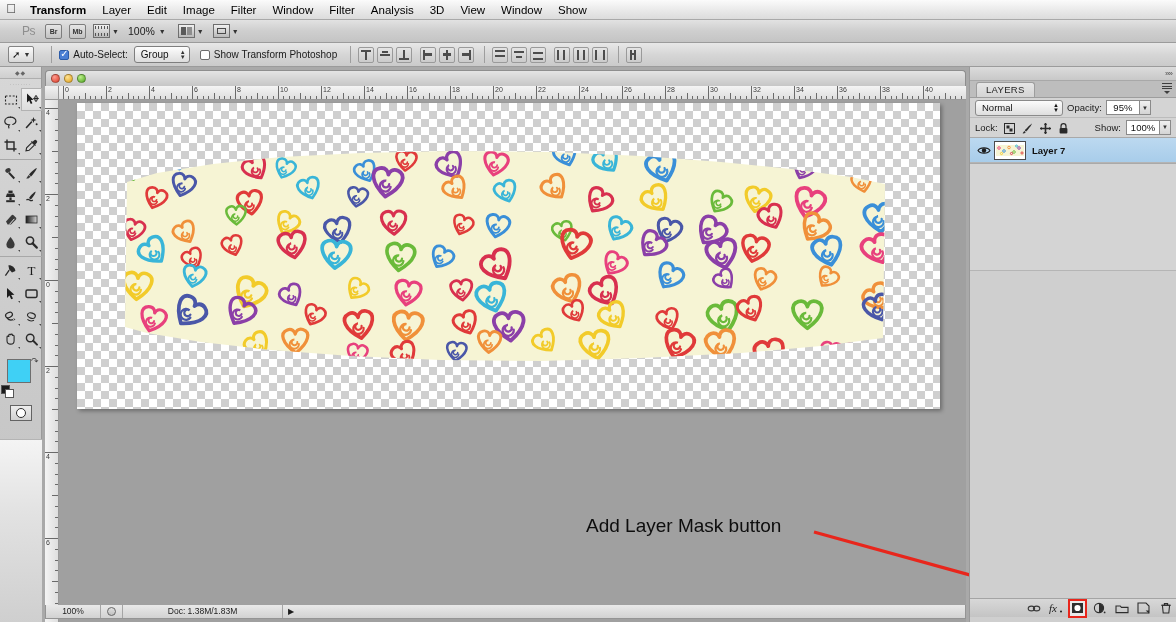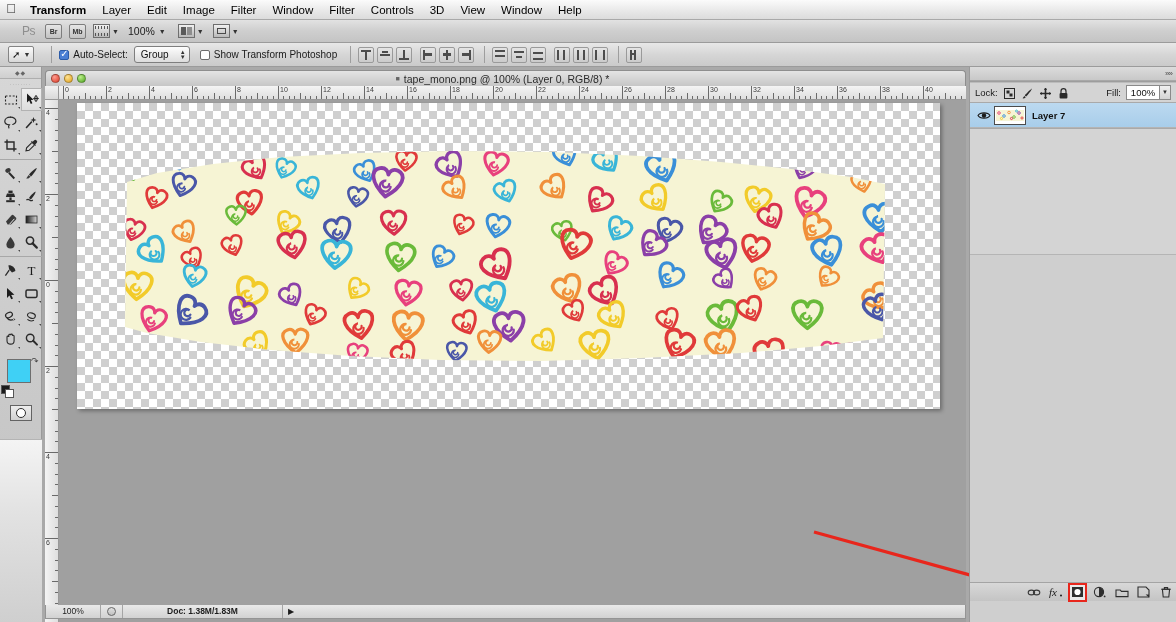--- a/index.html
+++ b/index.html
@@ -284,21 +284,20 @@
     width:22px; height:100%; border-right:1px solid #a5a5a5;
     display:flex; align-items:center; justify-content:center;
   }
   .st-ic .cc {
     width:9px;height:9px;border-radius:50%;border:1px solid #666;
     background:linear-gradient(180deg,#e0e0e0,#c0c0c0);
   }
   .st-doc {
     width:160px; text-align:center; height:100%; line-height:13px;
     border-right:1px solid #a5a5a5;
-    font-weight:bold;
   }
   .st-arrow { width:16px; text-align:center; font-size:8px; }
 
   
   .annot-text {
     position:absolute; left:586px; top:515px;
     font-size:19px; color:#0d0d0d; white-space:nowrap;
     font-family:"Liberation Sans",sans-serif;
   }
   .annot-arrow { position:absolute; left:800px; top:528px; }
@@ -411,25 +410,25 @@
 
   <div class="menubar">
     <div class="apple-logo"></div>
     <div class="menu-item bold">Transform</div>
     <div class="menu-item">Layer</div>
     <div class="menu-item">Edit</div>
     <div class="menu-item">Image</div>
     <div class="menu-item">Filter</div>
     <div class="menu-item">Window</div>
     <div class="menu-item">Filter</div>
-    <div class="menu-item">Controls</div>
+    <div class="menu-item">Analysis</div>
     <div class="menu-item">3D</div>
     <div class="menu-item">View</div>
     <div class="menu-item">Window</div>
-    <div class="menu-item">Help</div>
+    <div class="menu-item">Show</div>
   </div>
 
   <div class="appbar">
     <div class="ps-logo">Ps</div>
     <div class="sqbtn">Br</div>
     <div class="sqbtn">Mb</div>
     <div class="dropgrp">
       <div class="ic film"></div>
       <div class="tri">▼</div>
     </div>
@@ -684,24 +683,20 @@
     <div class="tb-tail"></div>
   </div>
 
   <div class="docwin">
 
     <div class="titlebar">
       <div class="lights">
         <i class="r"></i>
         <i class="y"></i>
         <i class="g"></i>
-      </div>
-      <div class="doctitle">
-        <span class="dicon">■</span>
-        <span>tape_mono.png @ 100% (Layer 0, RGB/8) *</span>
       </div>
     </div>
 
     <div class="ruler-corner"></div>
     <div class="ruler-h" id="rh">
         <div class="tk" style="left: 4px; top: 0px; width: 1px; height: 13px;"></div>
         <div class="lb" style="left: 6px;">0</div>
         <div class="tk" style="left: 9.375px; width: 1px; height: 3px; bottom: 0px;"></div>
         <div class="tk" style="left: 14.75px; width: 1px; height: 3px; bottom: 0px;"></div>
         <div class="tk" style="left: 20.125px; width: 1px; height: 3px; bottom: 0px;"></div>
@@ -1385,31 +1380,52 @@
     <div class="statusbar">
       <div class="st-zoom">100%</div>
       <div class="st-ic">
           <div class="cc"></div>
         </div>
       <div class="st-doc">Doc: 1.38M/1.83M</div>
       <div class="st-arrow">▶</div>
     </div>
   </div>
 
+  <div class="annot-text">Add Layer Mask button</div>
   <svg class="annot-arrow" width="290" height="85">
     <line x1="14" y1="4" x2="268" y2="74" stroke="#e8261c" stroke-width="3.2"></line>
     <polygon points="276,78 258,68 262,80 252,82" fill="#e8261c"></polygon>
   </svg>
 
   <div class="panel">
     <div class="panel-top">
       <span class="dbl">»»</span>
     </div>
+    <div class="panel-tabs">
+      <div class="ptab">LAYERS</div>
+      <div class="ptab-menu">
+          <i></i>
+          <i></i>
+          <i></i>
+          <i></i>
+        </div>
+    </div>
     <div class="panel-body">
 
+      <div class="row1">
+        <div class="blend-select">
+          <span>Normal</span>
+          <span class="spin">▲<br>▼</span>
+        </div>
+        <div class="lbl-sm">Opacity:</div>
+        <div style="display:flex;">
+          <div class="numfield">95%</div>
+          <div class="tinytri">▼</div>
+        </div>
+      </div>
 
       <div class="row2">
         <div class="lbl-sm">Lock:</div>
         <div class="lockicon">
           <svg width="13" height="13" viewBox="0 0 13 13">
               <rect x="1.5" y="1.5" width="10" height="10" fill="none" stroke="#2a2a2a" stroke-width="1"></rect>
               <rect x="3.5" y="3.5" width="3" height="3" fill="#2a2a2a"></rect>
               <rect x="6.5" y="6.5" width="3" height="3" fill="#2a2a2a"></rect>
             </svg>
         </div>
@@ -1424,21 +1440,21 @@
               <path d="M6.5 1 L6.5 12 M1 6.5 L12 6.5" stroke="#2a2a2a" stroke-width="1.6"></path>
               <path d="M6.5 1 l-1.6 2 h3.2 Z M6.5 12 l-1.6-2 h3.2 Z M1 6.5 l2-1.6 v3.2 Z M12 6.5 l-2-1.6 v3.2 Z" fill="#2a2a2a"></path>
             </svg>
         </div>
         <div class="lockicon">
           <svg width="13" height="13" viewBox="0 0 13 13">
               <path d="M4 6 V4.2 a2.5 2.5 0 0 1 5 0 V6" fill="none" stroke="#2a2a2a" stroke-width="1.2"></path>
               <rect x="2.6" y="6" width="7.8" height="5.6" rx="1" fill="#2a2a2a"></rect>
             </svg>
         </div>
-        <div class="lbl-sm" style="margin-left:auto;">Fill:</div>
+        <div class="lbl-sm" style="margin-left:auto;">Show:</div>
         <div style="display:flex;">
           <div class="numfield">100%</div>
           <div class="tinytri">▼</div>
         </div>
       </div>
 
       <div class="layerslist">
         <div class="layerrow">
           <div class="eye">
             <svg width="14" height="11" viewBox="0 0 14 11">

